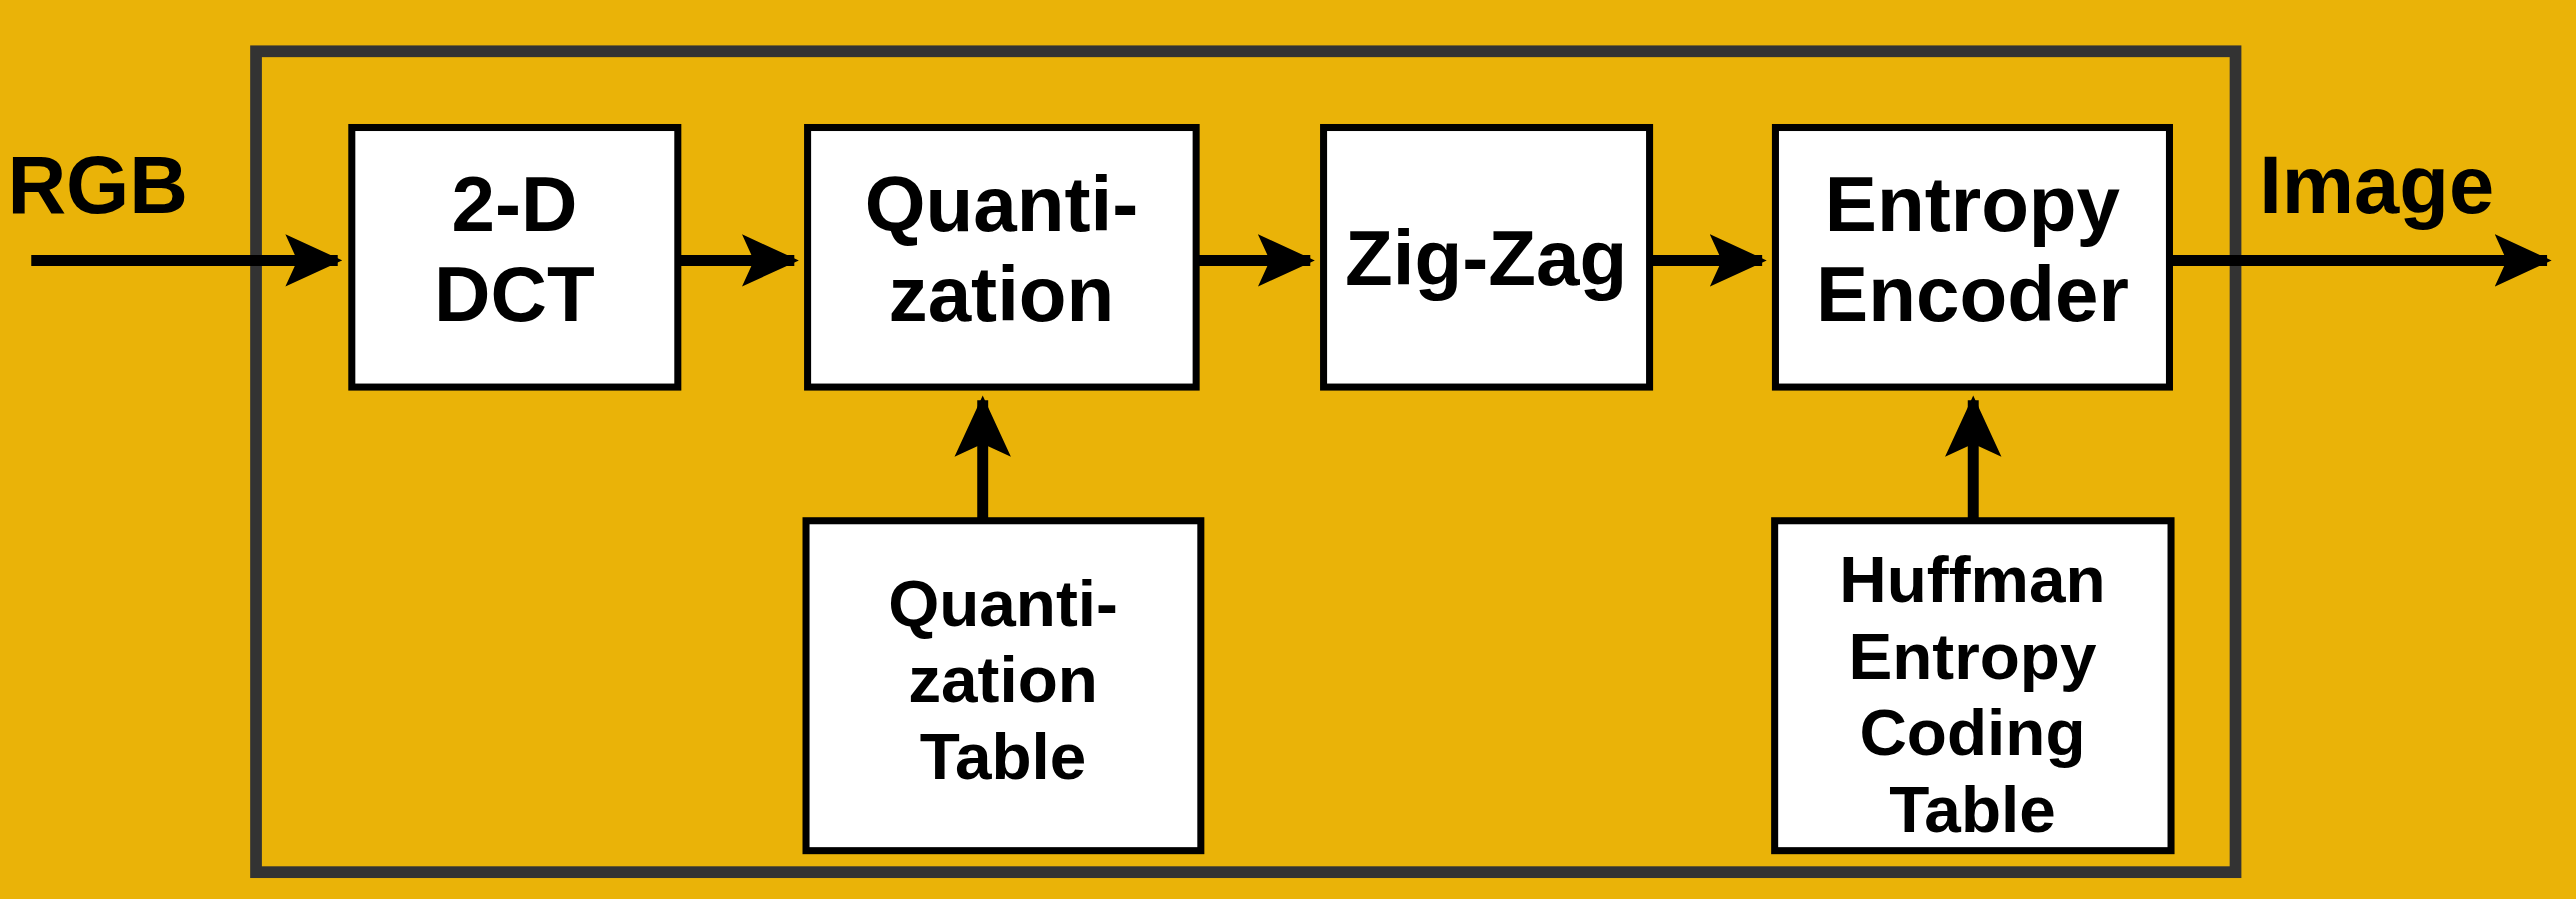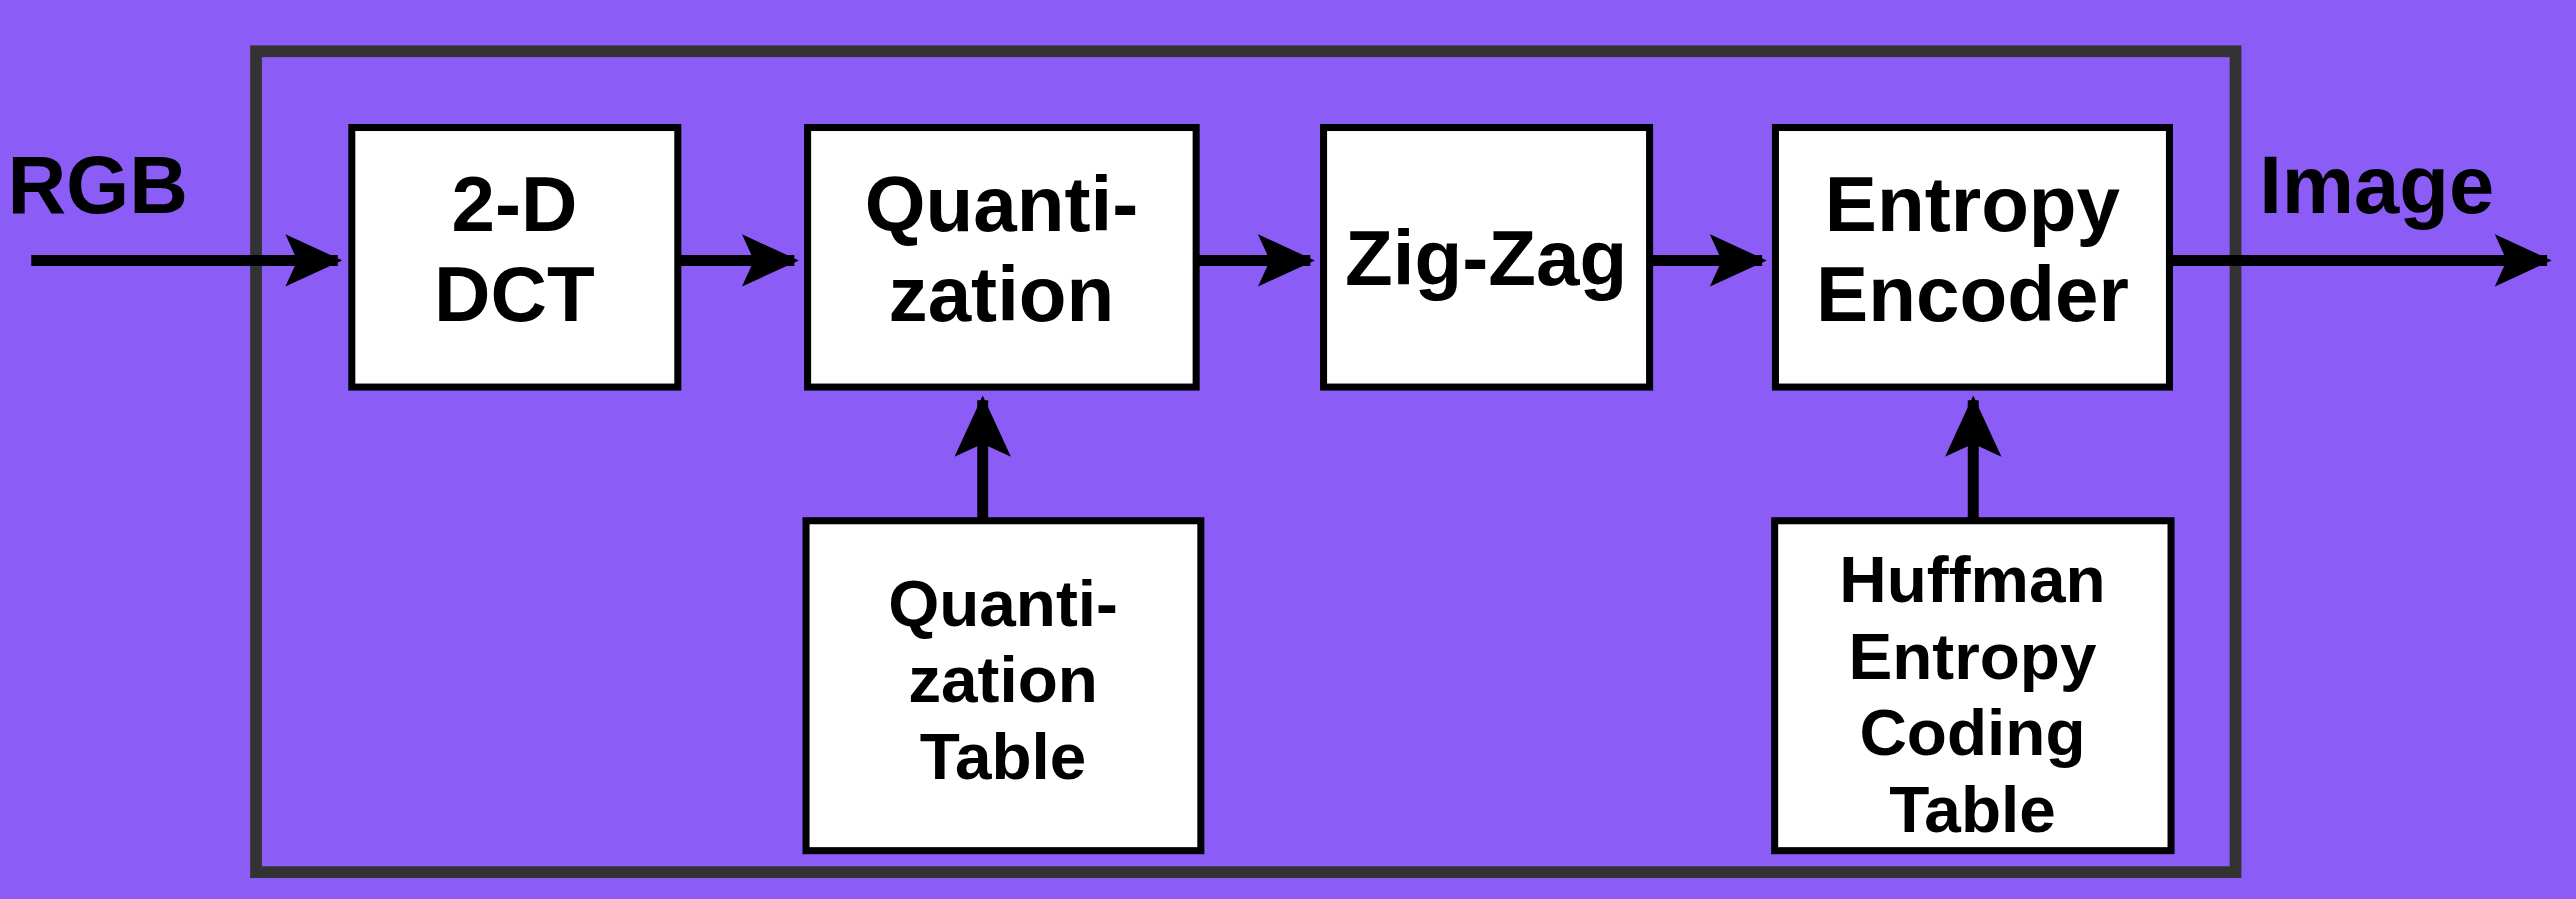--- a/index.html
+++ b/index.html
@@ -11,21 +11,21 @@
   body {
     width: 2576px;
     height: 900px;
     overflow: hidden;
     font-family: "Liberation Sans", sans-serif;
   }
   #diagram-root {
     position: relative;
     width: 2576px;
     height: 900px;
-    background: #8b5cf6;
+    background: #eab308;
   }
   svg.diagram-canvas {
     position: absolute;
     top: 0;
     left: 0;
     width: 2576px;
     height: 900px;
     display: block;
   }
   .stage-box {

